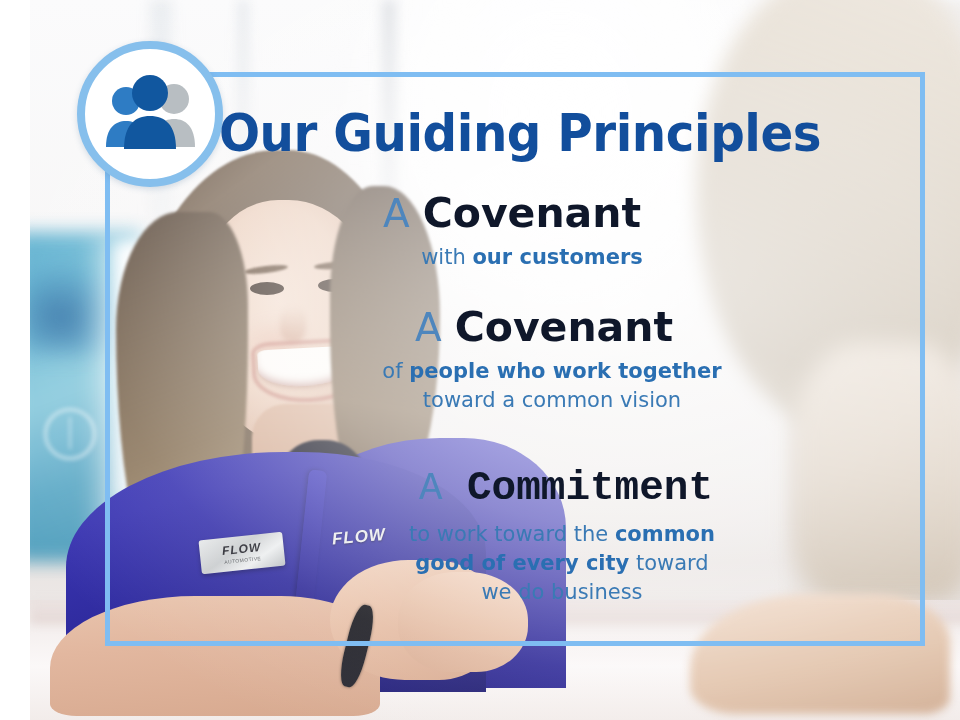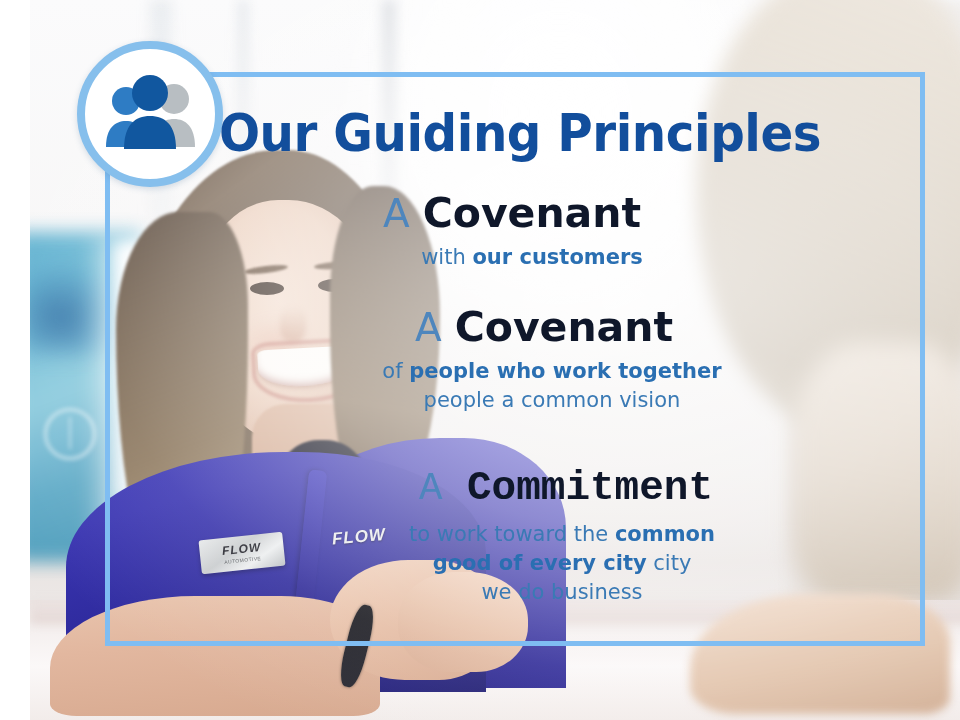--- a/index.html
+++ b/index.html
@@ -434,35 +434,35 @@
     <div class="principle" id="principle-1">
       <div class="p-title">
         <span class="p-title-inner">
           <span class="article">A</span>
           <span class="word">Covenant</span>
         </span>
       </div>
       <div class="p-sub">
         <span class="p-sub-inner">
           <span style="white-space: pre; text-align: right;">of </span><b style="white-space: pre;">people who work together</b><br>
-          <span style="white-space: pre;">people a common vision</span>
+          <span style="white-space: pre;">toward a common vision</span>
         </span>
       </div>
     </div>
 
     <div class="principle" id="principle-2">
       <div class="p-title">
         <span class="p-title-inner">
           <span class="article">A</span>
           <span class="word">Commitment</span>
         </span>
       </div>
       <div class="p-sub">
         <span class="p-sub-inner">
           <span style="white-space: pre;">to work toward the </span><b style="white-space: pre;">common</b><br>
-          <b style="white-space: pre;">good of every city</b><span style="white-space: pre;"> city</span><br>
+          <b style="white-space: pre;">good of every city</b><span style="white-space: pre;"> toward</span><br>
           <span style="white-space: pre;">we do business</span>
         </span>
       </div>
     </div>
   </div>
 
 </div>
 
 </body></html>

